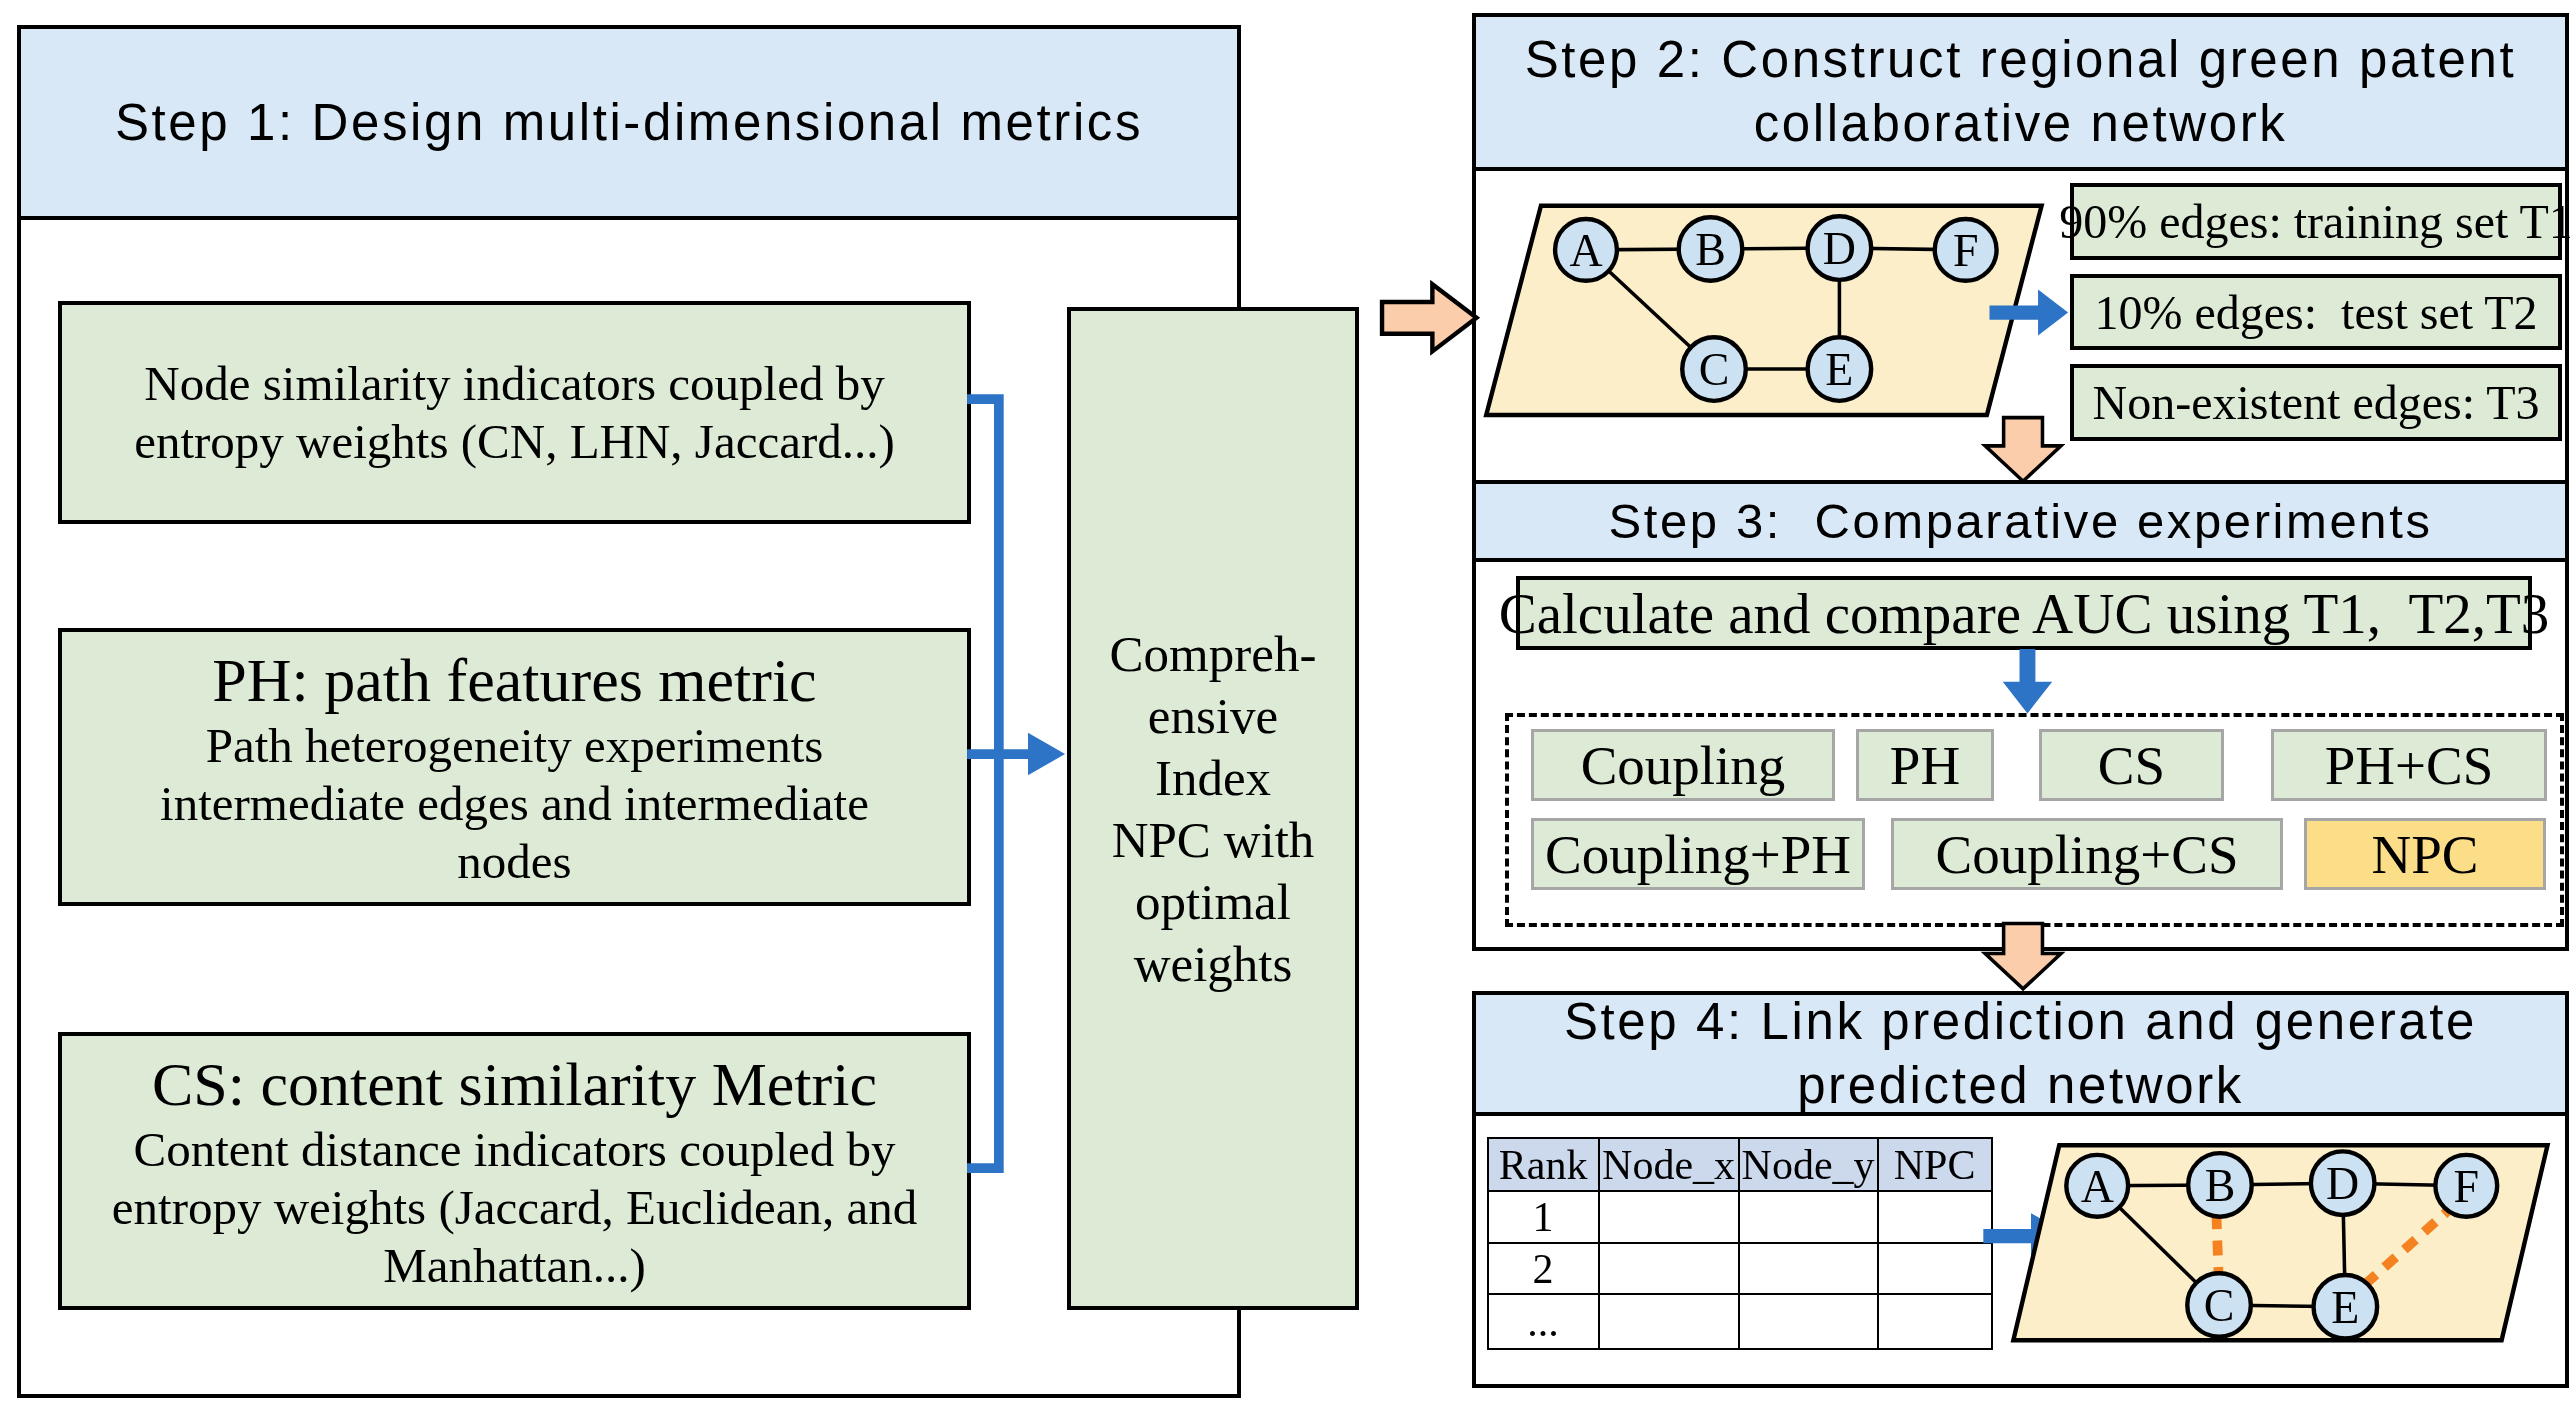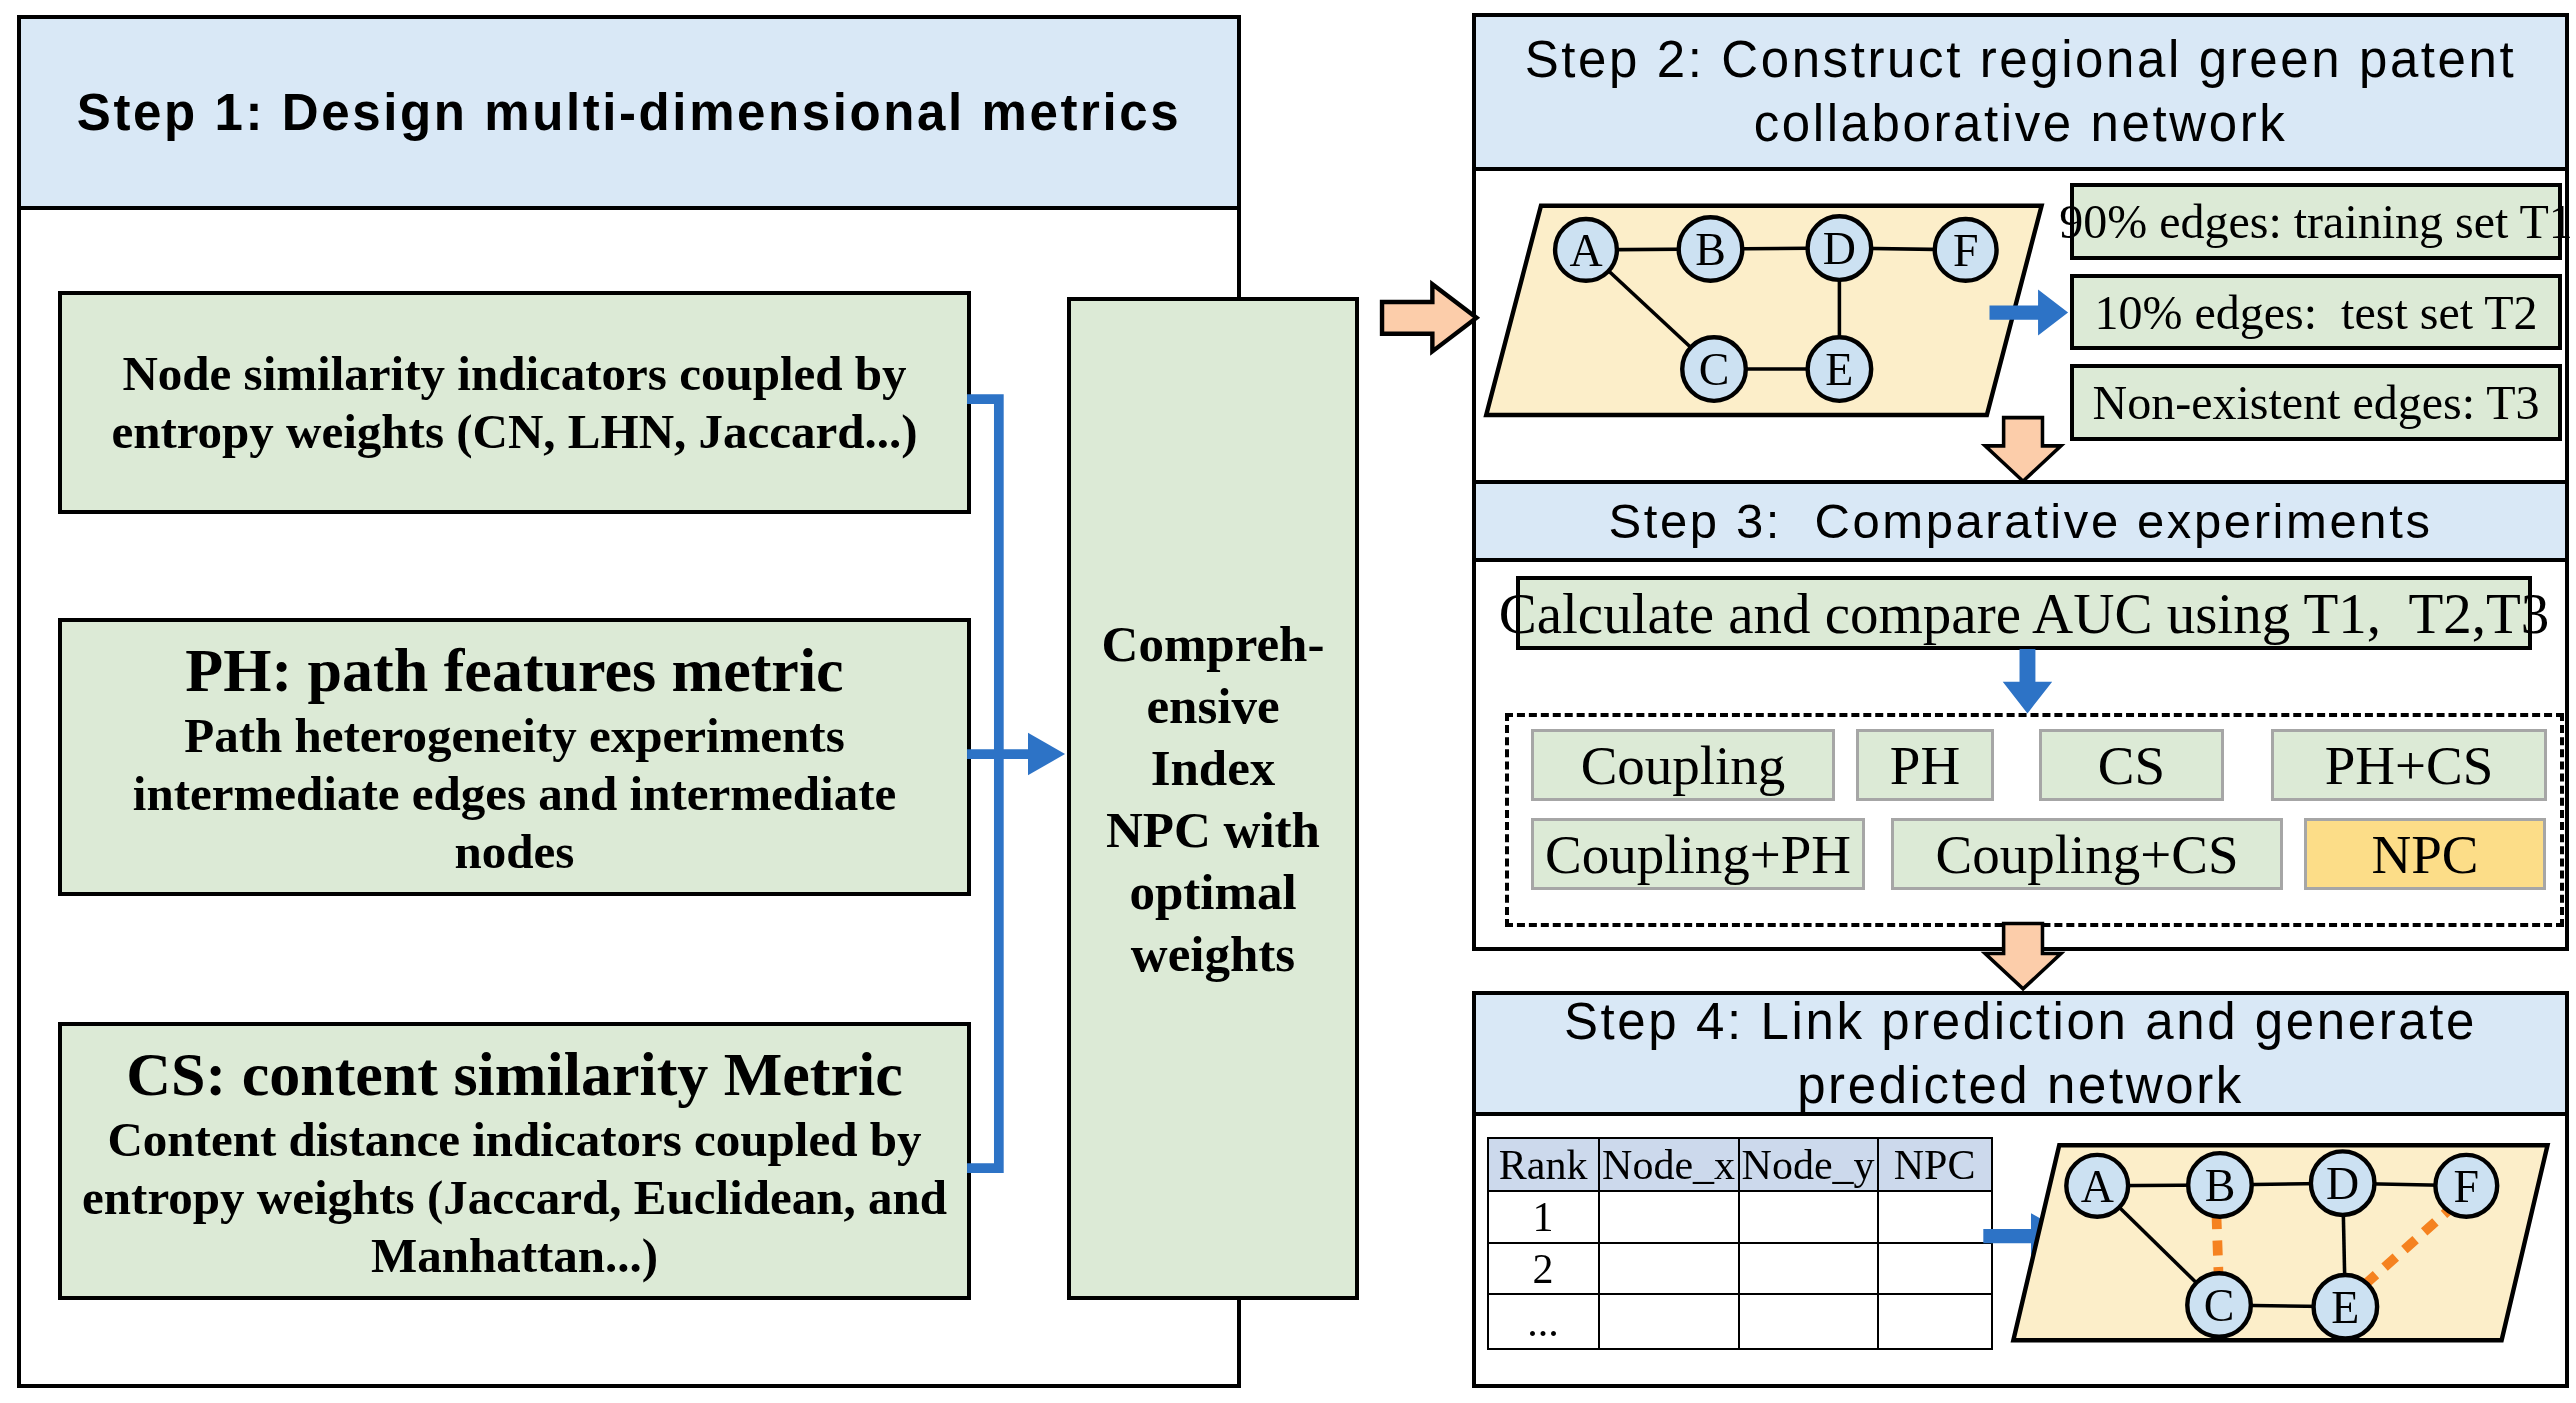--- a/index.html
+++ b/index.html
@@ -26,21 +26,21 @@
   table.ranktab td{border:2.6px solid #000;padding:0;text-align:center;vertical-align:middle;
                    font-size:42px;color:#000;overflow:hidden;}
   table.ranktab tr.hdr td{background:#ccd9ec;font-size:42px;}
   .t1{font-size:51px;line-height:64px;}
 </style>
 </head>
 <body>
 
 <div id="canvas">
 
-  <div class="panel" style="left:17px;top:15px;width:1224px;height:1373px;font-weight:bold;">
+  <div class="panel" style="left:17px;top:25px;width:1224px;height:1373px;">
     <div class="titlebar" style="height:187px;font-size:51px;">
       <div>Step 1: Design multi-dimensional metrics</div>
     </div>
 
     <div class="greenbox" style="left:37px;top:272px;width:913px;height:223px;">
       <div class="boxbody">Node similarity indicators coupled by</div>
       <div class="boxbody">entropy weights (CN, LHN, Jaccard...)</div>
     </div>
 
     <div class="greenbox" style="left:37px;top:599px;width:913px;height:278px;">

